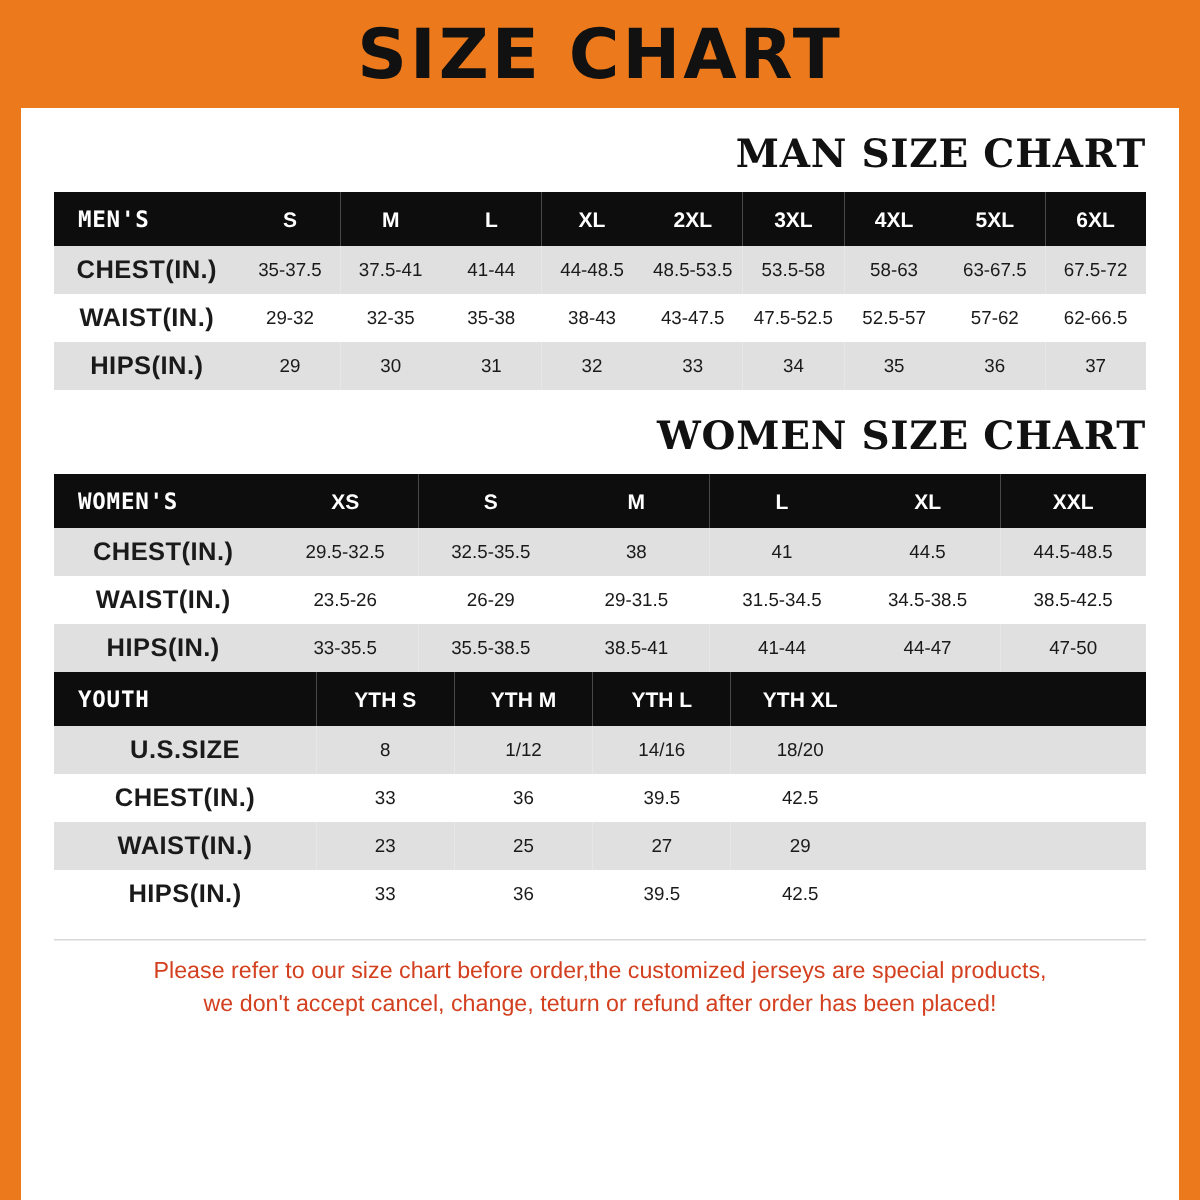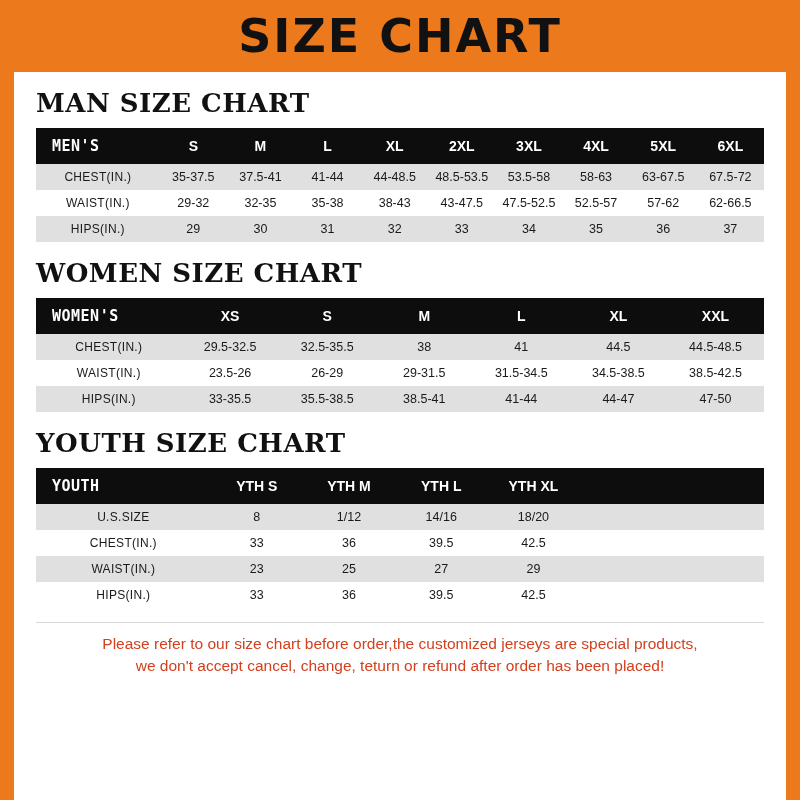--- a/index.html
+++ b/index.html
@@ -34,21 +34,21 @@
     font-weight: bold;
     font-size: 46px;
     letter-spacing: 2px;
     color: #111111;
   }
   .content {
     padding: 0 22px;
     box-sizing: border-box;
   }
   .section-title {
-    text-align: left;
+    text-align: right;
     font-family: "DejaVu Serif", serif;
     font-weight: bold;
     font-size: 26px;
     color: #111111;
     margin: 16px 0 10px 0;
     letter-spacing: 0.5px;
   }
   table.size-table {
     width: 100%;
     border-collapse: collapse;
@@ -73,23 +73,24 @@
     font-family: "DejaVu Sans Mono", monospace;
     font-weight: bold;
     font-size: 15px;
     letter-spacing: 0.5px;
     text-align: left;
     padding-left: 16px;
   }
   table.size-table tbody tr.row-a td { background: #e0e0e0; }
   table.size-table tbody tr.row-b td { background: #ffffff; }
   table.size-table tbody td.label {
-    font-size: 12px;
+    font-size: 17px;
     letter-spacing: 0.3px;
     color: #1a1a1a;
+    font-weight: bold;
   }
   .men-col0  { width: 17%; }
   .women-col0{ width: 20%; }
   .youth-col0{ width: 24%; }
 
   .notice {
     margin-top: 14px;
     padding: 10px 6px 0 6px;
     border-top: 1px solid #d8d8d8;
     color: #d3401f;
@@ -210,21 +211,20 @@
           <td>33-35.5</td>
           <td>35.5-38.5</td>
           <td>38.5-41</td>
           <td>41-44</td>
           <td>44-47</td>
           <td>47-50</td>
         </tr>
       </tbody>
     </table>
 
-    <div class="section-title">YOUTH SIZE CHART</div>
     <table class="size-table">
       <colgroup>
           <col class="youth-col0">
         </colgroup>
       <thead>
         <tr>
           <th class="corner">YOUTH</th>
           <th>YTH S</th>
           <th>YTH M</th>
           <th>YTH L</th>

